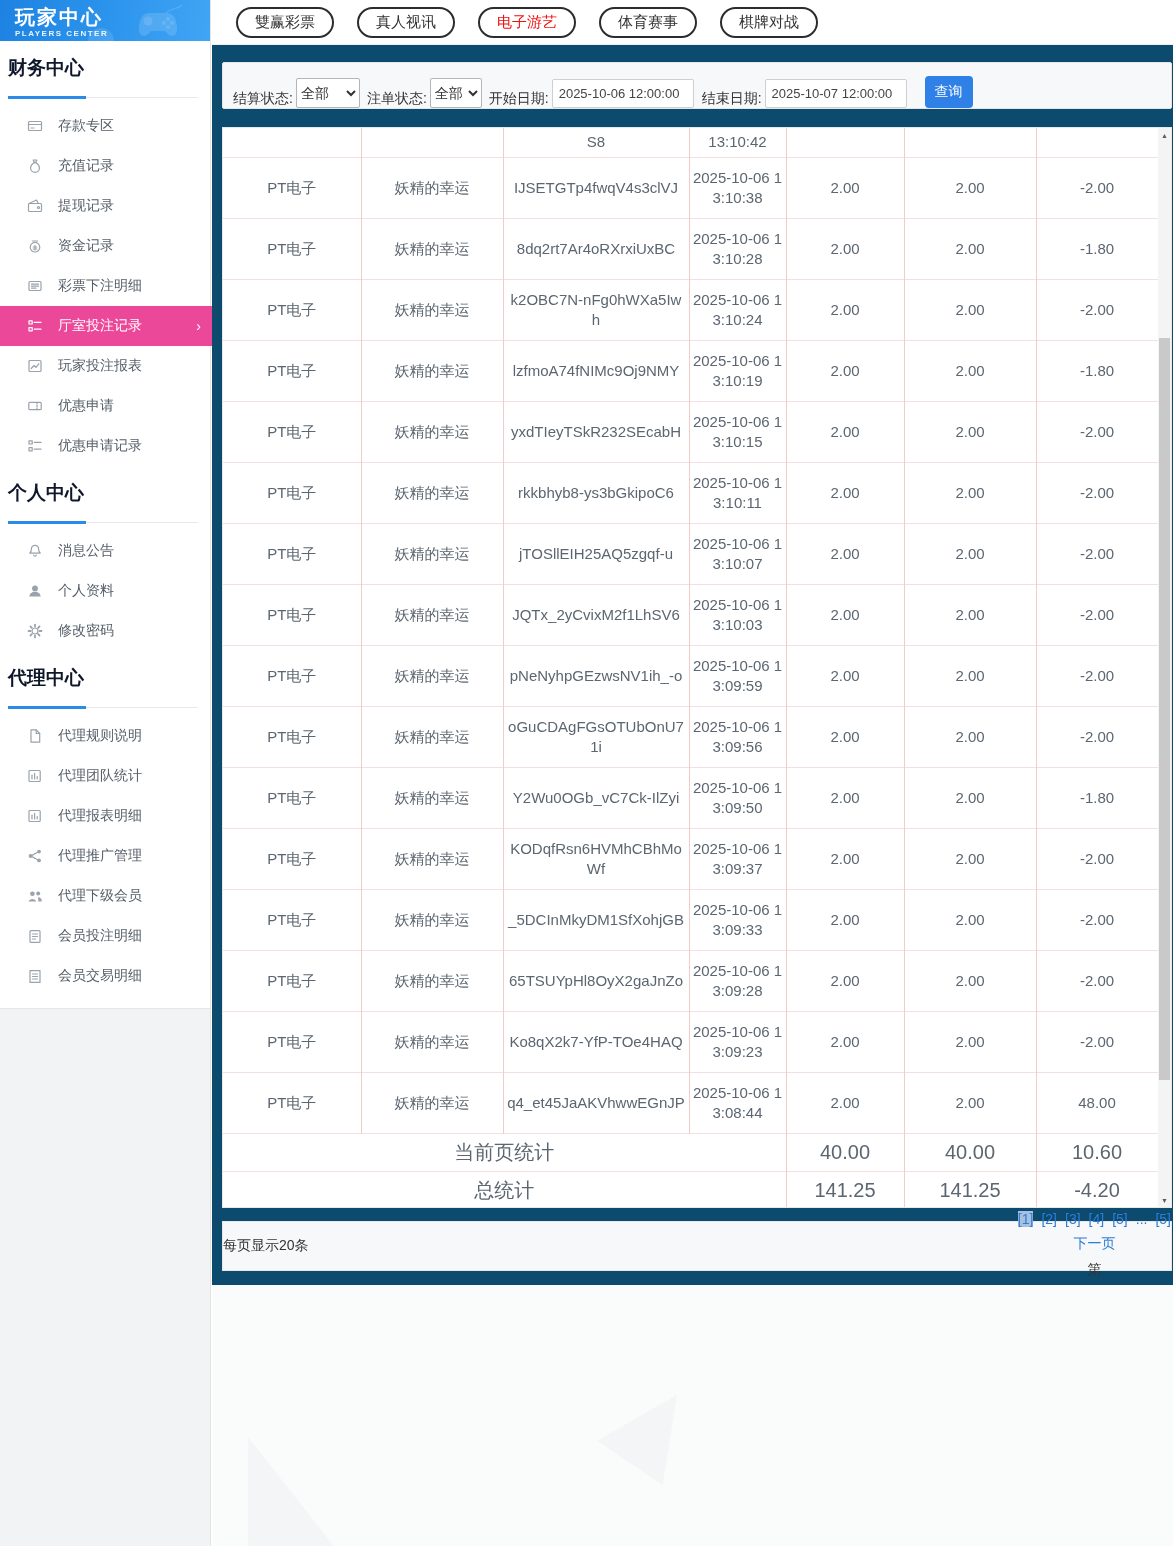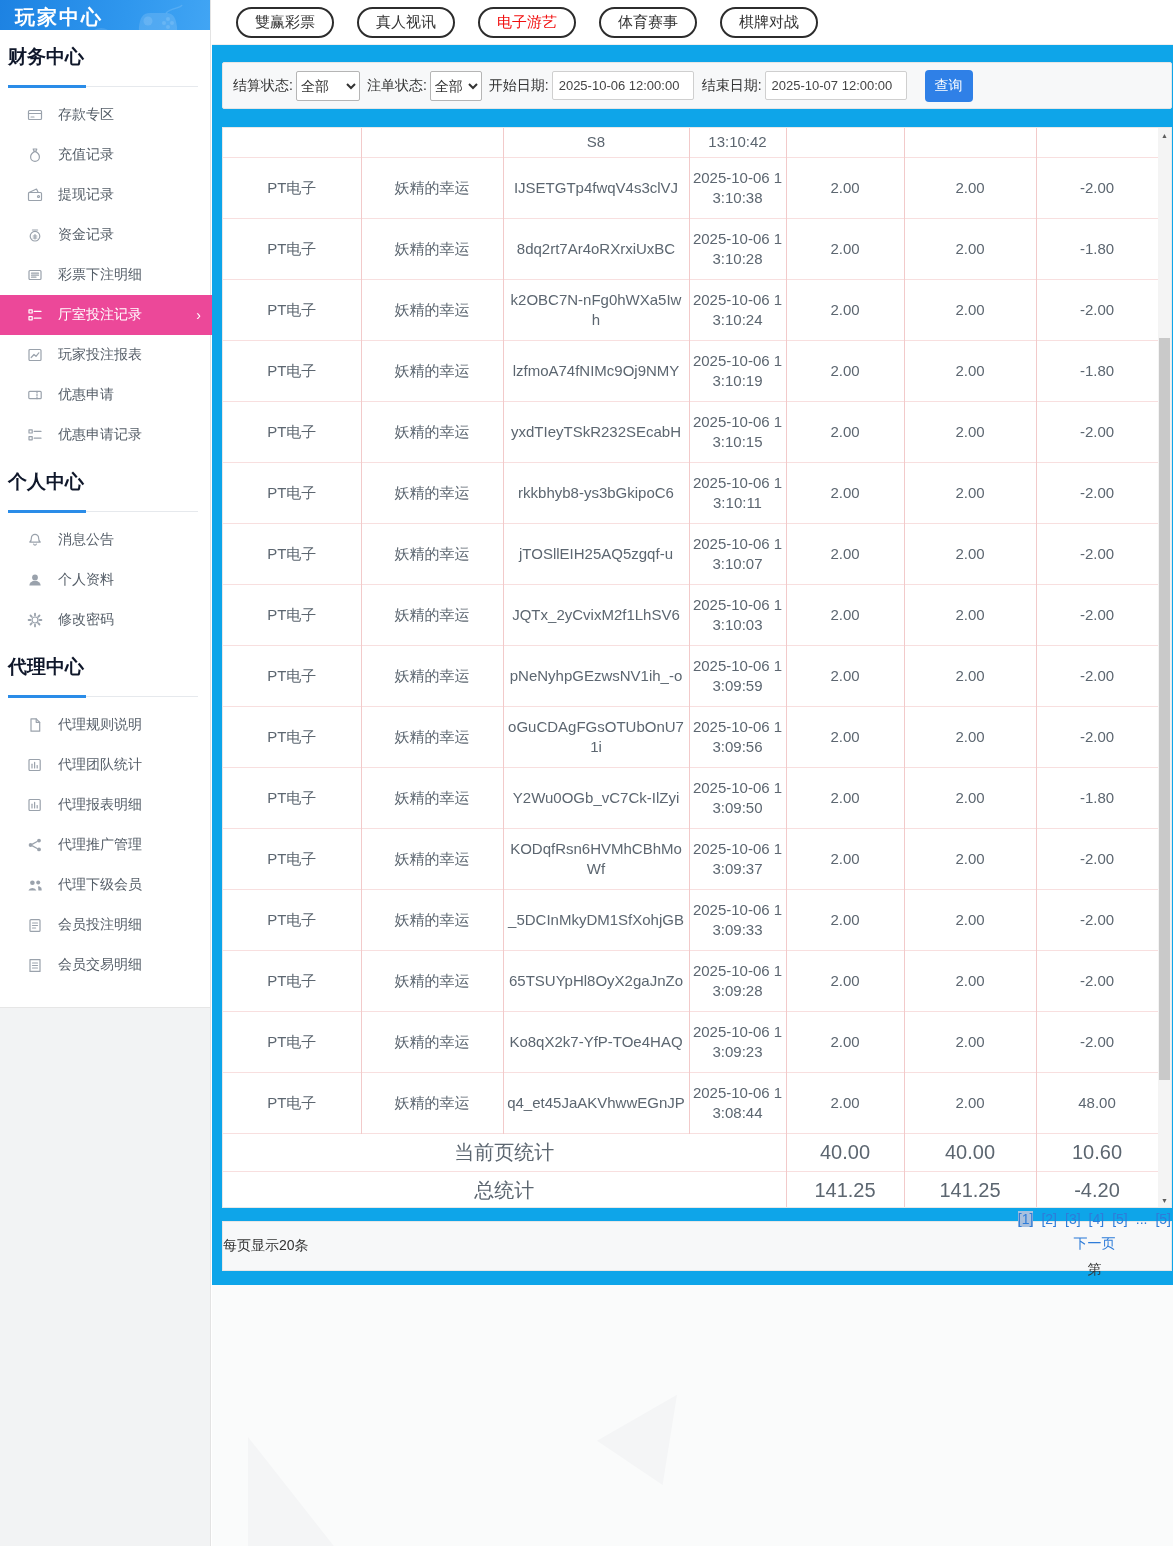--- a/index.html
+++ b/index.html
@@ -2,43 +2,43 @@
 <html><head>
 <meta charset="utf-8">
 <style>
   * { margin:0; padding:0; box-sizing:border-box; }
   html,body { width:1173px; height:1546px; }
   body { position:relative; background:#fff; font-family:"Liberation Sans","DejaVu Sans",sans-serif; overflow:hidden; }
 
   
   .sidebar { position:absolute; left:0; top:0; width:211px; height:1546px; background:#f2f3f4; border-right:1px solid #e3e3e3; }
   .sidebar-white { background:#fff; width:100%; min-height:1008px; border-bottom:1px solid #e6e6e6; padding-bottom:12px; }
-  .logo { position:relative; height:30px; background:linear-gradient(100deg,#1d82e2 0%,#2f97ee 60%,#41a5f4 100%); color:#fff; padding:5px 0 0 15px; overflow:hidden; }
+  .logo { position:relative; height:41px; background:linear-gradient(100deg,#1d82e2 0%,#2f97ee 60%,#41a5f4 100%); color:#fff; padding:5px 0 0 15px; overflow:hidden; }
   .logo-title { font-size:20px; font-weight:bold; letter-spacing:2px; line-height:24px; }
   .logo-sub { font-size:8px; letter-spacing:1.5px; color:rgba(255,255,255,.9); font-weight:bold; }
   .logo .gamepad { position:absolute; right:6px; top:3px; opacity:.55; }
   .logo .deco-circle { position:absolute; left:88px; top:28px; width:26px; height:26px; border-radius:50%; background:rgba(255,255,255,.12); }
 
   .section-head { margin:14px 12px 4px 8px; padding-bottom:16px; font-size:19px; color:#0f172a; border-bottom:1px solid #e6e9ed; position:relative; }
   .section-head::after { content:''; position:absolute; left:0; bottom:-2px; width:78px; height:3px; background:#2a8ce8; }
   .side-items { padding-top:4px; }
   .side-item { height:40px; display:flex; align-items:center; padding-left:27px; font-size:14px; color:#555e68; cursor:pointer; }
   .side-item .ic { width:16px; height:16px; margin-right:15px; color:#9aa2ac; flex:0 0 16px; display:inline-flex; }
   .side-item .ic svg { width:16px; height:16px; }
   .side-item.active { background:#ec4899; color:#fff; width:217px; }
   .side-item.active .ic { color:#fff; }
   .side-item .chev { margin-left:auto; margin-right:16px; font-size:14px; }
 
   
-  .main { position:absolute; left:212px; top:0; width:961px; height:1526px; background:#0ea5e9; }
+  .main { position:absolute; left:212px; top:0; width:961px; height:1526px; background:#0c4a6e; }
   .tabbar { height:45px; background:#fff; border-bottom:1px solid #efefef; display:flex; align-items:center; padding-left:24px; gap:23px; }
   .pill { height:31px; padding:0 17px; border:2px solid #2c2c2c; border-radius:16px; background:#fff; font-size:15px; color:#333; cursor:pointer; font-family:inherit; }
   .pill.active { color:#f10e0e; }
 
-  .filter-panel { margin:17px 0 0 10px; width:950px; height:47px; border:1px solid #e6e6e6; background:#f7f8f9; border-radius:2px; display:flex; align-items:center; padding:0 10px; font-size:14px; color:#333; }
+  .filter-panel { margin:17px 0 0 10px; width:950px; height:47px; border:1px solid #e6e6e6; background:#f7f8f9; border-radius:2px; display:flex; align-items:flex-end; padding:0 10px; font-size:14px; color:#333; }
   .filter-panel label { margin-right:3px; }
   .filter-panel select { height:30px; border:1px solid #b5b5b5; border-radius:2px; background:#fff; color:#333; font-size:14px; font-family:inherit; margin-right:7px; }
   .sel-settle { width:64px; }
   .sel-order { width:52px; }
   .filter-panel input.date { width:142px; height:29px; border:1px solid #cfcfcf; border-radius:2px; padding:0 6px; font-size:13px; color:#444; font-family:inherit; margin-right:8px; }
   .btn-query { width:48px; height:32px; background:#2f80e7; border:none; border-radius:4px; color:#fff; font-size:14px; margin-left:10px; cursor:pointer; font-family:inherit; }
 
   .table-panel { position:relative; margin:18px 0 0 10px; width:950px; height:1081px; background:#fff; border:1px solid #e8e8e8; overflow:hidden; }
   table.bets { border-collapse:collapse; width:935px; table-layout:fixed; font-size:15px; color:#5c6670; }
   table.bets td { border-right:1px solid #f2caca; border-top:1px solid #f8dfdf; text-align:center; vertical-align:middle; padding:2px 3px; word-break:break-all; line-height:20px; }

